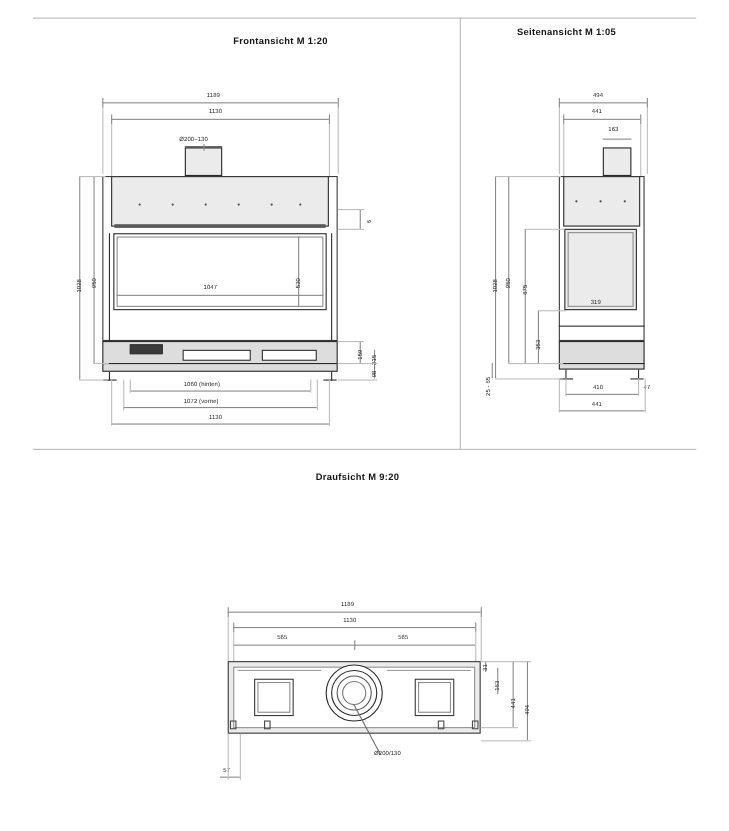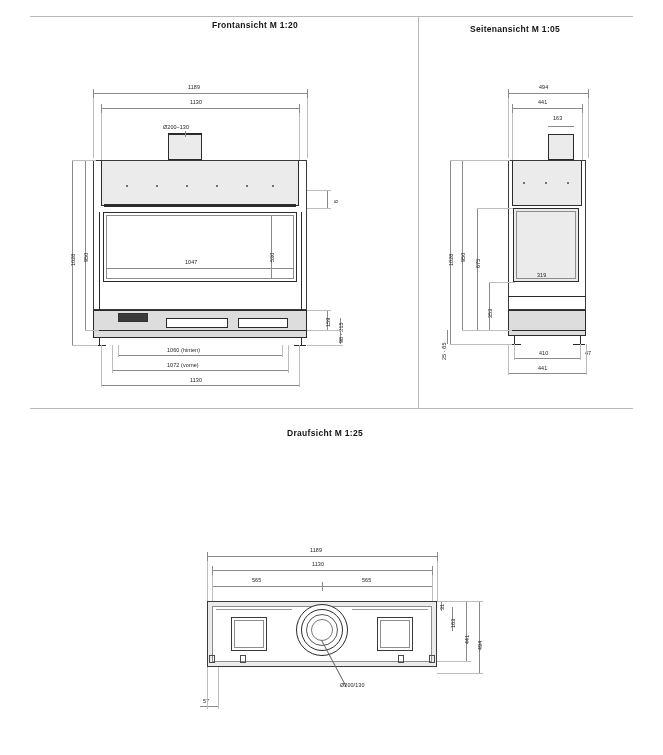--- a/index.html
+++ b/index.html
@@ -105,23 +105,23 @@
 </style>
 </head>
 <body>
 
 <div class="sheet">
 
   <div class="rule hline" style="left:30px; top:16px; width:603px;"></div>
   <div class="rule vline" style="left:418px; top:16px; height:392px;"></div>
   <div class="rule hline" style="left:30px; top:408px; width:603px;"></div>
 
-  <div class="title" style="left:172px; top:20px;padding-left:40px;">Frontansicht M 1:20</div>
+  <div class="title" style="left:172px; top:32px;padding-left:40px;">Frontansicht M 1:20</div>
   <div class="title" style="left:470px; top:24px;">Seitenansicht M 1:05</div>
-  <div class="title" style="left:287px; top:428px;">Draufsicht M 1:25</div>
+  <div class="title" style="left:287px; top:428px;">Draufsicht M 9:20</div>
 
   <div>
 
     <div class="dl h" style="left:93px; top:93px; width:214px;"></div>
     <div class="dl v" style="left:93px; top:89px; height:9px;"></div>
     <div class="dl v" style="left:307px; top:89px; height:9px;"></div>
     <div class="dim" style="left:188px; top:84px;">1189</div>
 
     <div class="dl h" style="left:101px; top:108px; width:198px;"></div>
     <div class="dl v" style="left:101px; top:104px; height:9px;"></div>

